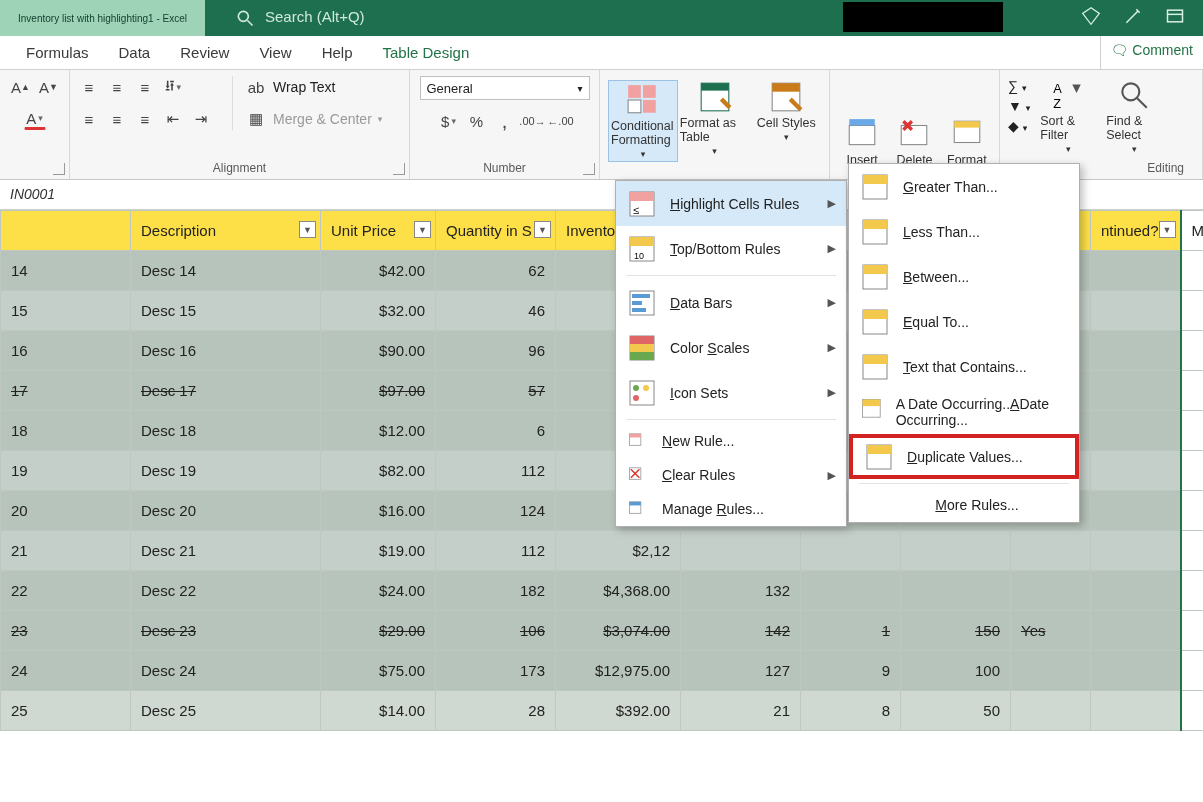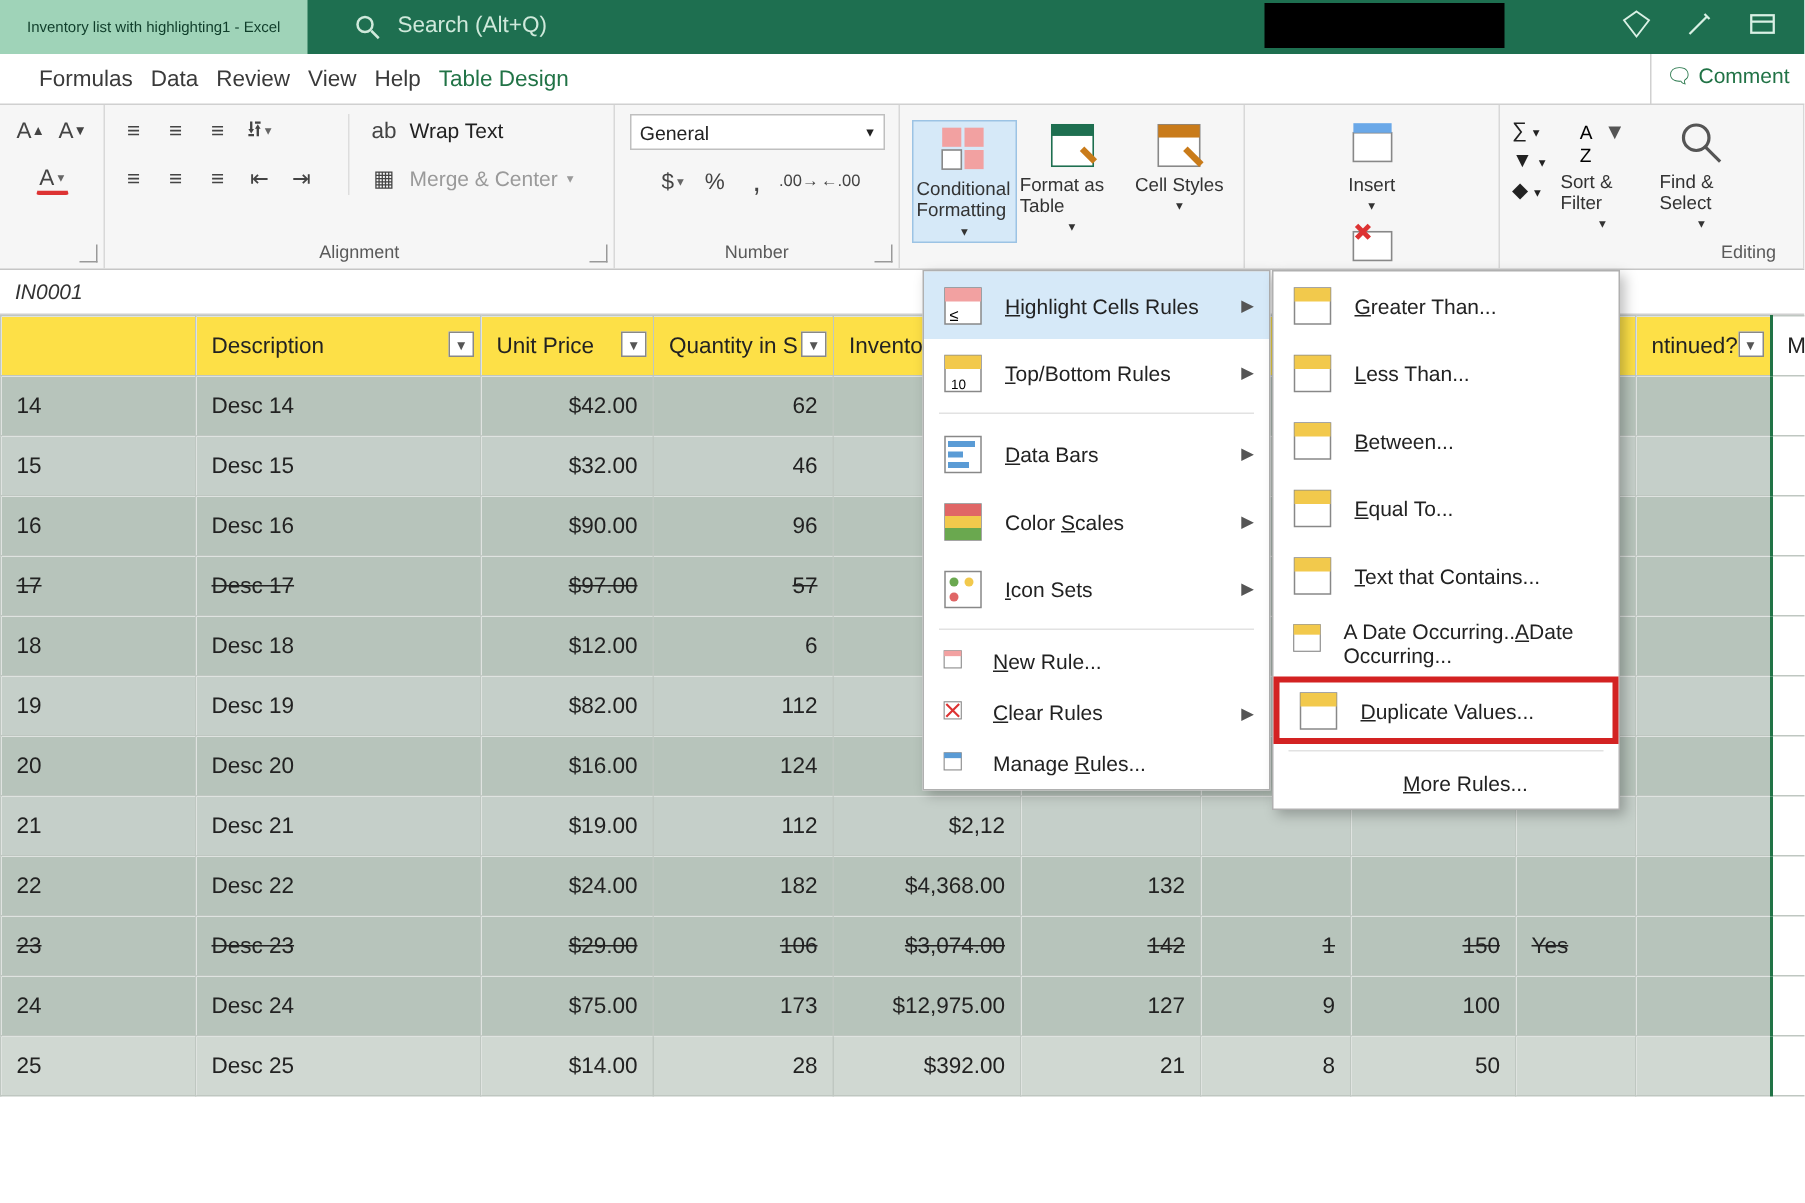--- a/index.html
+++ b/index.html
@@ -6,21 +6,21 @@
   body { margin:0; background:#fff; width:1203px; height:802px; overflow:hidden; position:relative; font-size:14px; color:#222;}
   
   .titlebar { height:36px; background:#1e6f50; color:#fff; display:flex; align-items:center; position:relative; }
   .titlebar .doc { background:#9fd3b8; color:#0f3d2a; height:36px; display:flex; align-items:center; padding:0 18px; font-size:10px;}
   .titlebar .searchwrap { flex:1; display:flex; align-items:flex-start; padding-left:30px;}
   .titlebar .search { color:#cfe9db; font-size:15px;}
   .titlebar .black { position:absolute; right:200px; top:2px; width:160px; height:30px; background:#000;}
   .titlebar .icons { position:absolute; right:18px; top:6px; display:flex; gap:22px; color:#d9f0e4;}
   .titlebar svg { width:20px; height:20px; fill:#d9f0e4;}
   
-  .tabs { height:34px; background:#fff; border-bottom:1px solid #d0d0d0; display:flex; align-items:center; gap:12px; padding-left:26px; font-size:15px;}
+  .tabs { height:34px; background:#fff; border-bottom:1px solid #d0d0d0; display:flex; align-items:center; gap:30px; padding-left:26px; font-size:15px;}
   .tabs span { color:#3a3a3a;}
   .tabs .active { color:#217346;}
   .comments { position:absolute; right:0; top:36px; height:34px; border:1px solid #d0d0d0; border-right:none; border-top:none; padding:6px 10px 0 10px; background:#fff; font-size:14px; color:#217346;}
   
   .ribbon { height:110px; border-bottom:1px solid #c6c6c6; background:#f6f6f6; display:flex; position:relative;}
   .group { border-right:1px solid #d8d8d8; padding:6px 8px 0 8px; position:relative; display:flex; flex-direction:column; align-items:center; }
   .group .label { position:absolute; bottom:4px; left:0; right:0; text-align:center; font-size:12px; color:#5a5a5a;}
   .btnrow { display:flex; gap:6px; align-items:center;}
   .ico { width:22px; height:22px; display:flex; align-items:center; justify-content:center; font-size:15px; color:#444;}
   .smallbtn { border:1px solid transparent; padding:2px 3px; border-radius:2px;}
@@ -40,21 +40,21 @@
   .filter { position:absolute; right:4px; top:10px; width:17px; height:17px; border:1px solid #888; background:#fff; font-size:9px; display:flex; align-items:center; justify-content:center; color:#555;}
   tbody tr.sel td{ background:#b7c4bb;}
   tbody tr.str td{ background:#b7c4bb; text-decoration:line-through;}
   tbody tr.alt td{ background:#d0d8d2;}
   tbody tr.altsel td{ background:#c5cfc9;}
   td.right{ text-align:right;}
   .colM { background:#fff !important; border-left:2px solid #217346;}
   
   .menu { position:absolute; background:#fff; border:1px solid #b0b0b0; box-shadow:3px 3px 8px rgba(0,0,0,.25); font-size:14px;}
   .menu1 { left:615px; top:180px; width:232px;}
-  .menu2 { left:848px; top:180px; width:232px;}
+  .menu2 { left:848px; top:163px; width:232px;}
   .mitem { display:flex; align-items:center; height:45px; padding:0 14px 0 12px; gap:14px; position:relative;}
   .mitem .micon { width:28px; height:28px;}
   .mitem.hover { background:#d6e9f8;}
   .mitem .arrow { position:absolute; right:10px; font-size:11px; color:#555;}
   .msep { height:1px; background:#e2e2e2; margin:4px 10px;}
   .mitem.small { height:34px; font-size:14px;}
   .mitem.small .micon{ width:20px; height:20px;}
   .redbox { border:4px solid #d32222;}
   .menu2 .mitem.more { justify-content:center; padding-left:40px;}
   u.accel { text-decoration:underline;}
@@ -198,21 +198,21 @@
             <rect x="3" y="3" width="26" height="26" fill="#fff" stroke="#888"></rect>
             <rect x="3" y="3" width="26" height="8" fill="#c97b1a"></rect>
             <path d="M20 18 L30 28" stroke="#c97b1a" stroke-width="4"></path>
           </svg>
         </span>
       <span>Cell Styles</span>
         <span style="font-size:9px">▾</span>
     </div>
   </div>
 
-  <div class="group" style="width:170px; flex-direction:column; gap:4px; align-items:center; padding-top:10px">
+  <div class="group" style="width:170px; flex-direction:row; gap:4px; align-items:flex-end; padding-top:10px">
     <div class="bigbtn" style="width:52px">
         <span class="bigico">
           <svg viewBox="0 0 32 32">
             <rect x="4" y="8" width="24" height="18" fill="#fff" stroke="#888"></rect>
             <rect x="4" y="2" width="24" height="6" fill="#6aa8e8"></rect>
           </svg>
         </span>
         <span>Insert</span>
         <span style="font-size:9px">▾</span>
       </div>

